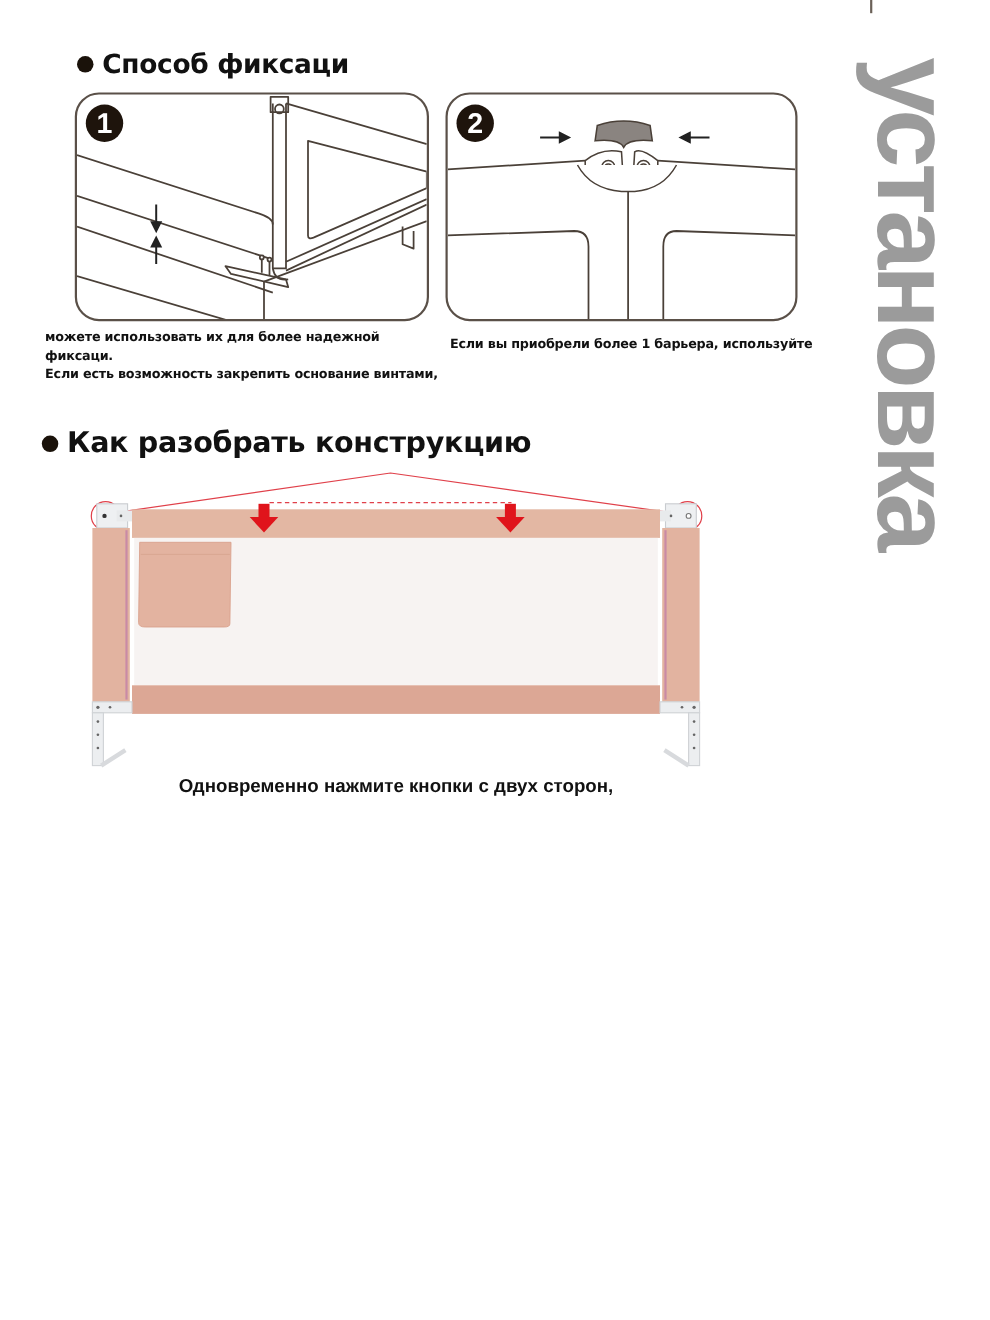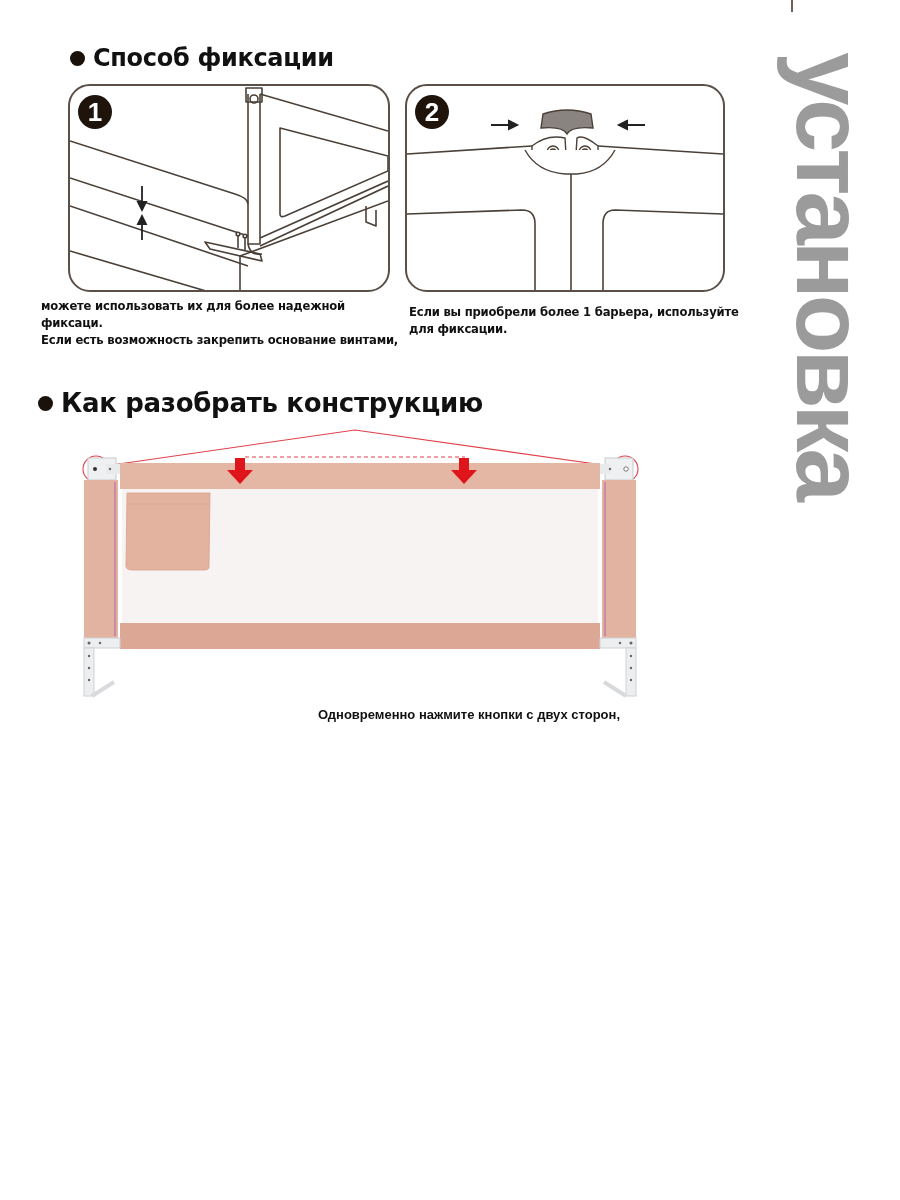--- a/index.html
+++ b/index.html
@@ -29,36 +29,36 @@
   .vertical-title {
     position: absolute; left: 775px; top: 30px; width: 110px; height: 490px;
     display: flex; align-items: center; justify-content: center;
   }
   .vertical-title span {
     display: block; transform: rotate(90deg); white-space: nowrap;
     font-family: "Liberation Sans", sans-serif; font-weight: bold; font-size: 96px;
     color: #9b9b9b; letter-spacing: -4px; line-height: 1;
   }
   .bottom-caption {
-    position: absolute; left: 100px; width: 520px; text-align: right;
-    font-family: "Liberation Sans", sans-serif; font-weight: bold; font-size: 13px; line-height: 21px; color: #111;
+    position: absolute; left: 100px; width: 520px; text-align: center;
+    font-family: "Liberation Sans", sans-serif; font-weight: bold; font-size: 17px; line-height: 21px; color: #111;
   }
 </style>
 </head>
 <body>
 
 <div class="abs" style="left:791px;top:0;width:2px;height:12px;background:#6b6158;"></div>
 
 <div class="vertical-title">
   <span>установка</span>
 </div>
 
 <div class="section-title" style="left:70px;top:44px;font-size:24px;">
   <span class="bullet"></span>
-  <span>Способ фиксации</span>
+  <span>Способ фиксаци</span>
 </div>
 
 <div class="panel" style="left:68px;top:84px;width:318px;height:204px;">
   <div class="step-badge" style="left:8px;top:9px;">1</div>
   <svg width="318" height="204" viewBox="0 0 318 204" style="position:absolute;left:0;top:0;">
     <g fill="none" stroke="#4a4038" stroke-width="1.6" stroke-linejoin="round">
 
       <path d="M0 55 L165 108 Q178 112 178 118"></path>
       <path d="M0 92 L178 150"></path>
       <path d="M0 120 L178 180"></path>
@@ -132,21 +132,20 @@
     </g>
   </svg>
 </div>
 
 <div class="caption" style="left:41px;top:298px;width:360px;">
   <div>можете использовать их для более надежной фиксаци.</div>
   <div>Если есть возможность закрепить основание винтами,</div>
 </div>
 <div class="caption" style="left:409px;top:304px;width:370px;">
   <div>Если вы приобрели более 1 барьера, используйте</div>
-  <div>для фиксации.</div>
 </div>
 
 <div class="section-title" style="left:38px;top:388px;font-size:26px;">
   <span class="bullet"></span>
   <span>Как разобрать конструкцию</span>
 </div>
 
 <svg class="abs" style="left:70px;top:420px;" width="580" height="290" viewBox="0 0 580 290">
 
   <g stroke="#e0404a" stroke-width="1.1" fill="none">

